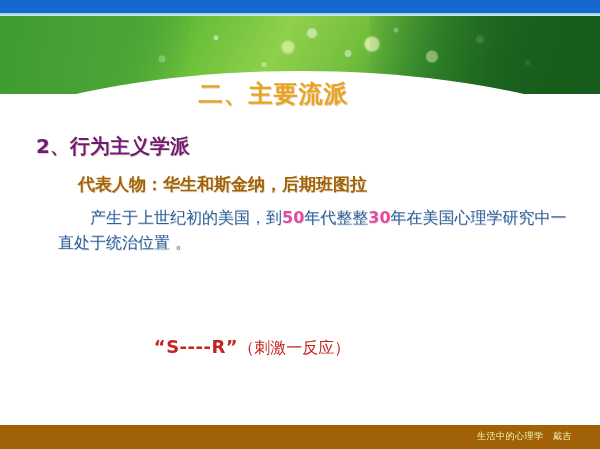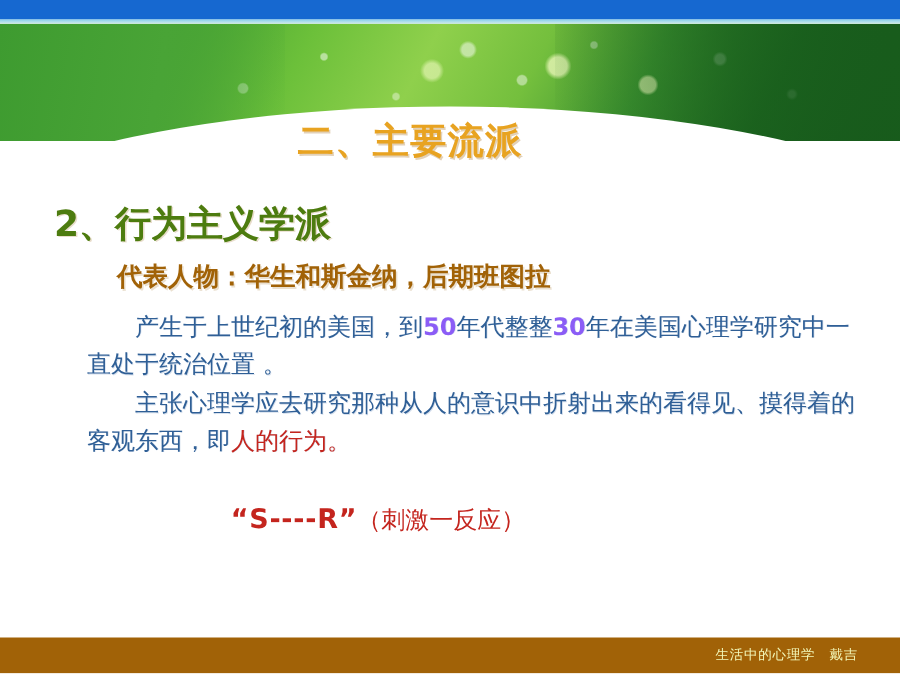--- a/index.html
+++ b/index.html
@@ -91,23 +91,23 @@
     letter-spacing: 1px;
     color: #e8a321;
     text-shadow: 1px 1px 0 rgba(150,90,0,0.28);
     font-family: "DejaVu Sans", "Liberation Sans", sans-serif;
   }
 
   .subhead {
     position: absolute;
     left: 36px;
     top: 133px;
-    font-size: 24px;
-    font-weight: bold;
-    color: #4d7c0f;
+    font-size: 20px;
+    font-weight: bold;
+    color: #701a75;
     text-shadow: 1px 1px 0 rgba(150,100,20,0.22);
     font-family: "DejaVu Sans", "Liberation Sans", sans-serif;
   }
 
   .person-line {
     position: absolute;
     left: 78px;
     top: 173px;
     font-size: 17px;
     font-weight: bold;
@@ -128,21 +128,21 @@
   }
   .para {
     text-indent: 32px;
     margin: 0;
     text-shadow: 0.5px 0.5px 0 rgba(140,170,205,0.35);
   }
   .para + .para { margin-top: 1px; }
 
   .num-emph {
     font-weight: bold;
-    color: #8b5cf6;
+    color: #ec4899;
     font-family: "DejaVu Sans", "Liberation Sans", sans-serif;
   }
   .red-emph {
     color: #c4251e;
   }
 
   .formula-line {
     position: absolute;
     left: 0;
     top: 336px;
@@ -196,21 +196,20 @@
   <div class="title">二、主要流派</div>
 
   <div class="subhead">2、行为主义学派</div>
 
   <div class="person-line">代表人物：华生和斯金纳，后期班图拉</div>
 
   <div class="body-block">
 
     <p class="para"><span>产生于上世纪初的美国，到</span><span class="num-emph">50</span><span>年代整整</span><span class="num-emph">30</span><span>年在美国心理学研究中一直处于统治位置 。</span></p>
 
-    <p class="para"><span>主张心理学应去研究那种从人的意识中折射出来的看得见、摸得着的客观东西，即</span><span class="red-emph">人的行为。</span></p>
 
 
   </div>
 
   <div class="formula-line"><span class="formula-core">“S----R”</span><span class="formula-tail">（刺激一反应）</span></div>
 
   <div class="footer-bar">
     <div class="footer-text">生活中的心理学　戴吉</div>
   </div>
 

